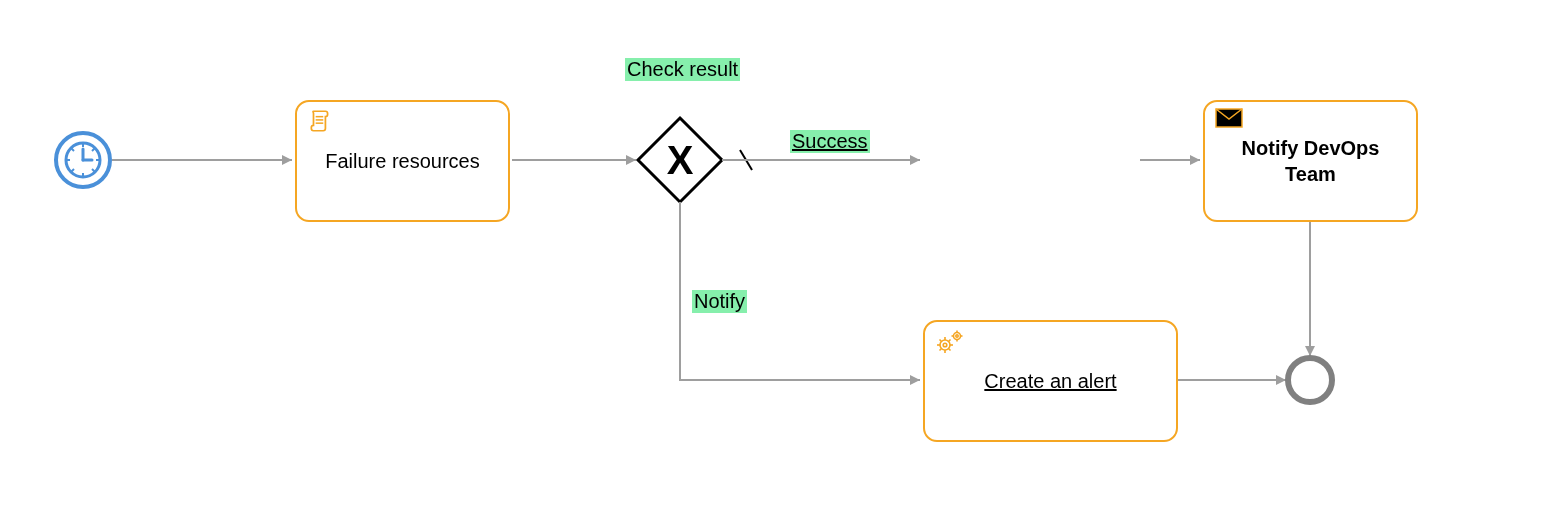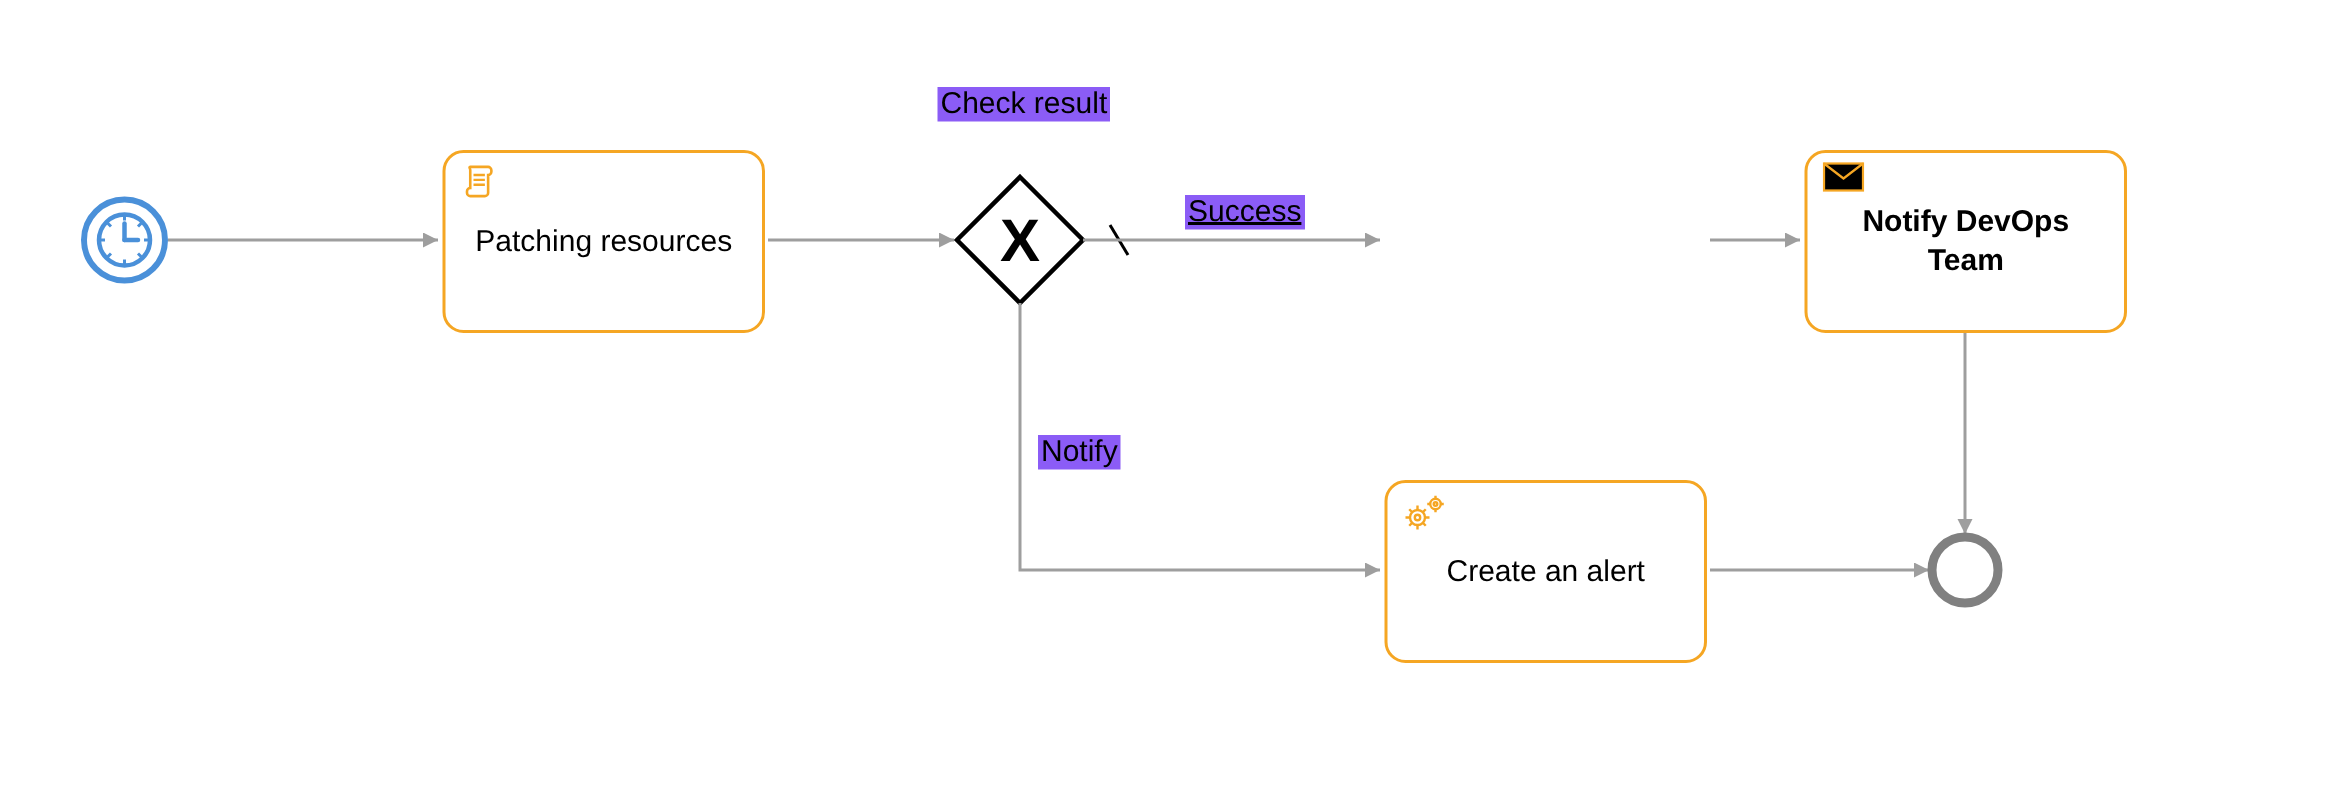--- a/index.html
+++ b/index.html
@@ -33,21 +33,21 @@
     line-height: 1.3;
   }
   .icon-corner {
     position: absolute;
     top: 6px;
     left: 10px;
   }
   .label-text {
     position: absolute;
     white-space: nowrap;
-    background: #8b5cf6;
+    background: #86efac;
     padding: 0 2px;
   }
 </style>
 </head>
 <body>
 
 <div class="canvas">
 
   <svg width="1562" height="532" style="position:absolute;left:0;top:0;">
     <defs>
@@ -107,35 +107,35 @@
 
   <div class="task" style="left:295px; top:100px; width:215px; height:122px;">
     <span class="icon-corner">
       <svg width="26" height="26" viewBox="0 0 24 24">
         <path d="M6 3 h11 c1 0 2 1 2 2 v1 c0 1 -1 2 -2 2 v11 c0 1 -1 2 -2 2 h-9 c-1 0 -2 -1 -2 -2 v-1 c0 -1 1 -2 2 -2 V5 c0 -1 -1 -2 0 -2 z" fill="none" stroke="#f5a623" stroke-width="1.6"></path>
         <line x1="8" y1="8" x2="15" y2="8" stroke="#f5a623" stroke-width="1.4"></line>
         <line x1="8" y1="11" x2="15" y2="11" stroke="#f5a623" stroke-width="1.4"></line>
         <line x1="8" y1="14" x2="15" y2="14" stroke="#f5a623" stroke-width="1.4"></line>
       </svg>
     </span>
-    <span class="task-label">Patching resources</span>
+    <span class="task-label">Failure resources</span>
   </div>
 
 
   <div class="task" style="left:1203px; top:100px; width:215px; height:122px;font-weight:bold;">
     <span class="icon-corner">
       <svg width="28" height="20" viewBox="0 0 28 20">
         <rect x="1" y="1" width="26" height="18" fill="#000000" stroke="#f5a623" stroke-width="1.5"></rect>
         <path d="M1 1 L14 11 L27 1" fill="none" stroke="#f5a623" stroke-width="1.5"></path>
       </svg>
     </span>
     <span class="task-label">Notify DevOps Team</span>
   </div>
 
-  <div class="task" style="left:923px; top:320px; width:215px; height:122px;">
+  <div class="task" style="left:923px; top:320px; width:255px; height:122px;text-decoration:underline;">
     <span class="icon-corner">
       <svg width="30" height="28" viewBox="0 0 30 28">
         <g fill="none" stroke="#f5a623" stroke-width="1.6">
           <circle cx="10" cy="17" r="5"></circle>
           <circle cx="10" cy="17" r="1.8"></circle>
           <line x1="10" y1="9" x2="10" y2="12"></line>
           <line x1="10" y1="22" x2="10" y2="25"></line>
           <line x1="2" y1="17" x2="5" y2="17"></line>
           <line x1="15" y1="17" x2="18" y2="17"></line>
           <line x1="4.5" y1="11.5" x2="6.5" y2="13.5"></line>

